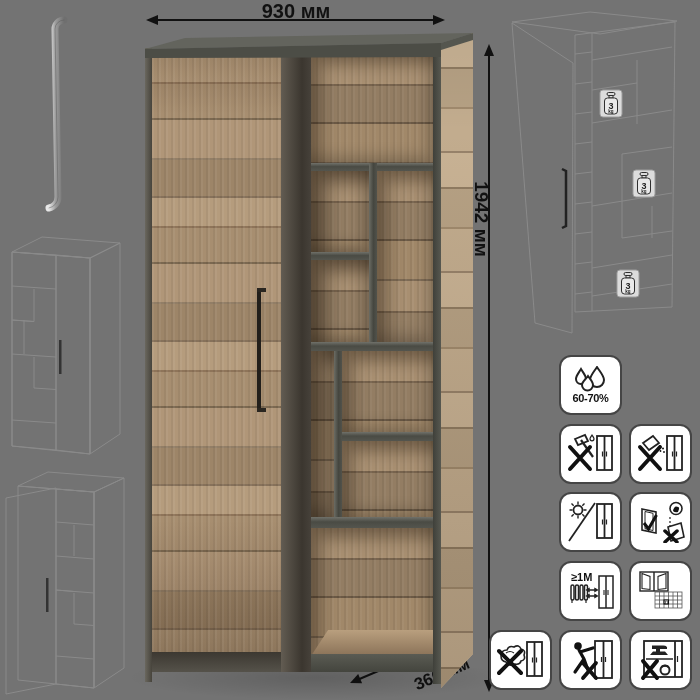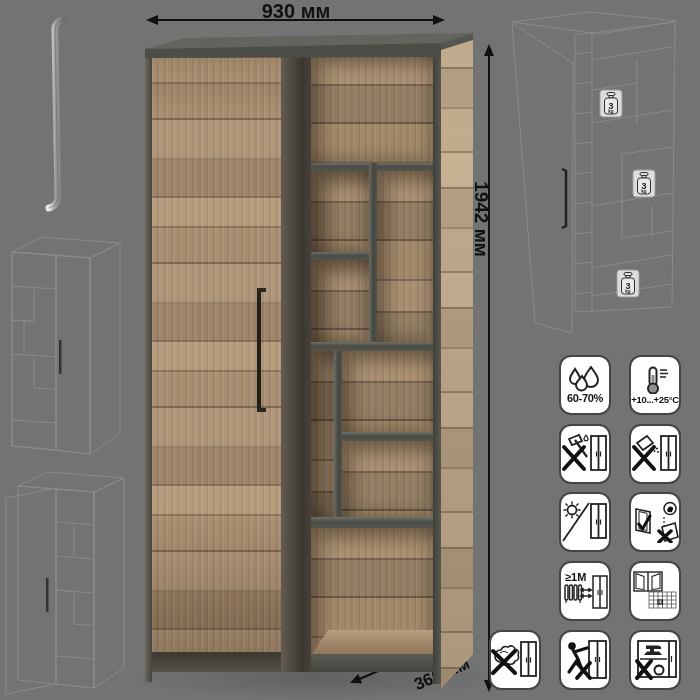--- a/index.html
+++ b/index.html
@@ -28,21 +28,21 @@
   .woodD{background-color:#c0aa8d;background-image:
     linear-gradient(180deg, rgba(0,0,0,.05), rgba(0,0,0,0) 15%, rgba(40,26,12,.18) 100%),
     repeating-linear-gradient(180deg,
       #c8b294 0 34px,#8f7b61 34px 36px,#b6a184 36px 74px,
       #a08a6d 74px 76px,#c2ac8e 76px 118px,#97826a 118px 120px);}
   .comp{box-shadow:inset 10px 10px 16px rgba(25,15,5,.38), inset -6px -8px 14px rgba(0,0,0,.18);}
   .compDim{box-shadow:inset 14px 10px 18px rgba(20,12,4,.5), inset -6px -8px 14px rgba(0,0,0,.22);}
   .shelf{background:linear-gradient(180deg,#70716a,#4a4b44 45%,#54554e);}
   .vdiv{background:linear-gradient(90deg,#6b6c64,#45463f 55%,#51524b);}
   
-  .ci{position:absolute;width:52px;height:60px;background:#fff;border:2.5px solid #454545;border-radius:12px;
+  .ci{position:absolute;width:63px;height:60px;background:#fff;border:2.5px solid #454545;border-radius:12px;
       box-sizing:border-box;display:flex;flex-direction:column;align-items:center;justify-content:center;overflow:hidden;}
   .ci svg{display:block;}
   .lbl{font-weight:bold;font-size:11px;line-height:1;color:#111;margin-top:1px;letter-spacing:-0.3px;}
   .lbl-sm{font-size:9.5px;}
   .wire{stroke:#8a8a8a;stroke-width:1;fill:none;}
 </style>
 </head>
 <body>
 
 <div id="canvas">
@@ -178,29 +178,20 @@
   </svg>
 
   <div class="ci" style="left:559px;top:355px;">
     <svg width="44" height="26" viewBox="0 0 44 26" fill="#fff" stroke="#222" stroke-width="2">
       <path d="M12,3 C15,8 17,10 17,13 a5,5 0 1 1 -10,0 C7,10 9,8 12,3 Z"></path>
       <path d="M28,1 C32,7 35,10 35,14 a7,7 0 1 1 -14,0 C21,10 24,7 28,1 Z"></path>
       <path d="M19,10 C22,14 24,16 24,19 a5.5,5.5 0 1 1 -11,0 C13,16 16,14 19,10 Z"></path>
     </svg>
     <div class="lbl">60-70%</div>
   </div>
-  <div class="ci" style="left:629px;top:355px;">
-    <svg width="44" height="28" viewBox="0 0 44 28">
-      <rect x="16.5" y="1.5" width="7" height="18" rx="3.5" fill="#fff" stroke="#222" stroke-width="2"></rect>
-      <line x1="20" y1="9" x2="20" y2="19" stroke="#8f8f8f" stroke-width="3"></line>
-      <circle cx="20" cy="22.5" r="5" fill="#8f8f8f" stroke="#222" stroke-width="2"></circle>
-      <path d="M27,4 L34,4 M27,7.5 L35,7.5 M27,11 L33,11" stroke="#222" stroke-width="1.5"></path>
-    </svg>
-    <div class="lbl lbl-sm">+10...+25°C</div>
-  </div>
 
   <div class="ci" style="left:559px;top:424px;">
     <svg width="48" height="42" viewBox="0 0 48 42" fill="none" stroke="#222" stroke-width="1.8">
       <rect x="30" y="3" width="15" height="34"></rect>
         <line x1="37.5" y1="3" x2="37.5" y2="37"></line>
       <line x1="35.5" y1="18.5" x2="35.5" y2="23.5" stroke-width="1.2"></line>
         <line x1="39.5" y1="18.5" x2="39.5" y2="23.5" stroke-width="1.2"></line>
       <polygon points="8,6 18,2 21,8 11,12" fill="#fff"></polygon>
       <line x1="14" y1="7" x2="26" y2="24" stroke-width="2.2"></line>
       <path d="M25,2 c1.2,1.8 2,2.6 2,3.8 a2,2 0 1 1 -4,0 C23,4.6 23.8,3.8 25,2 Z" stroke-width="1.2"></path>

